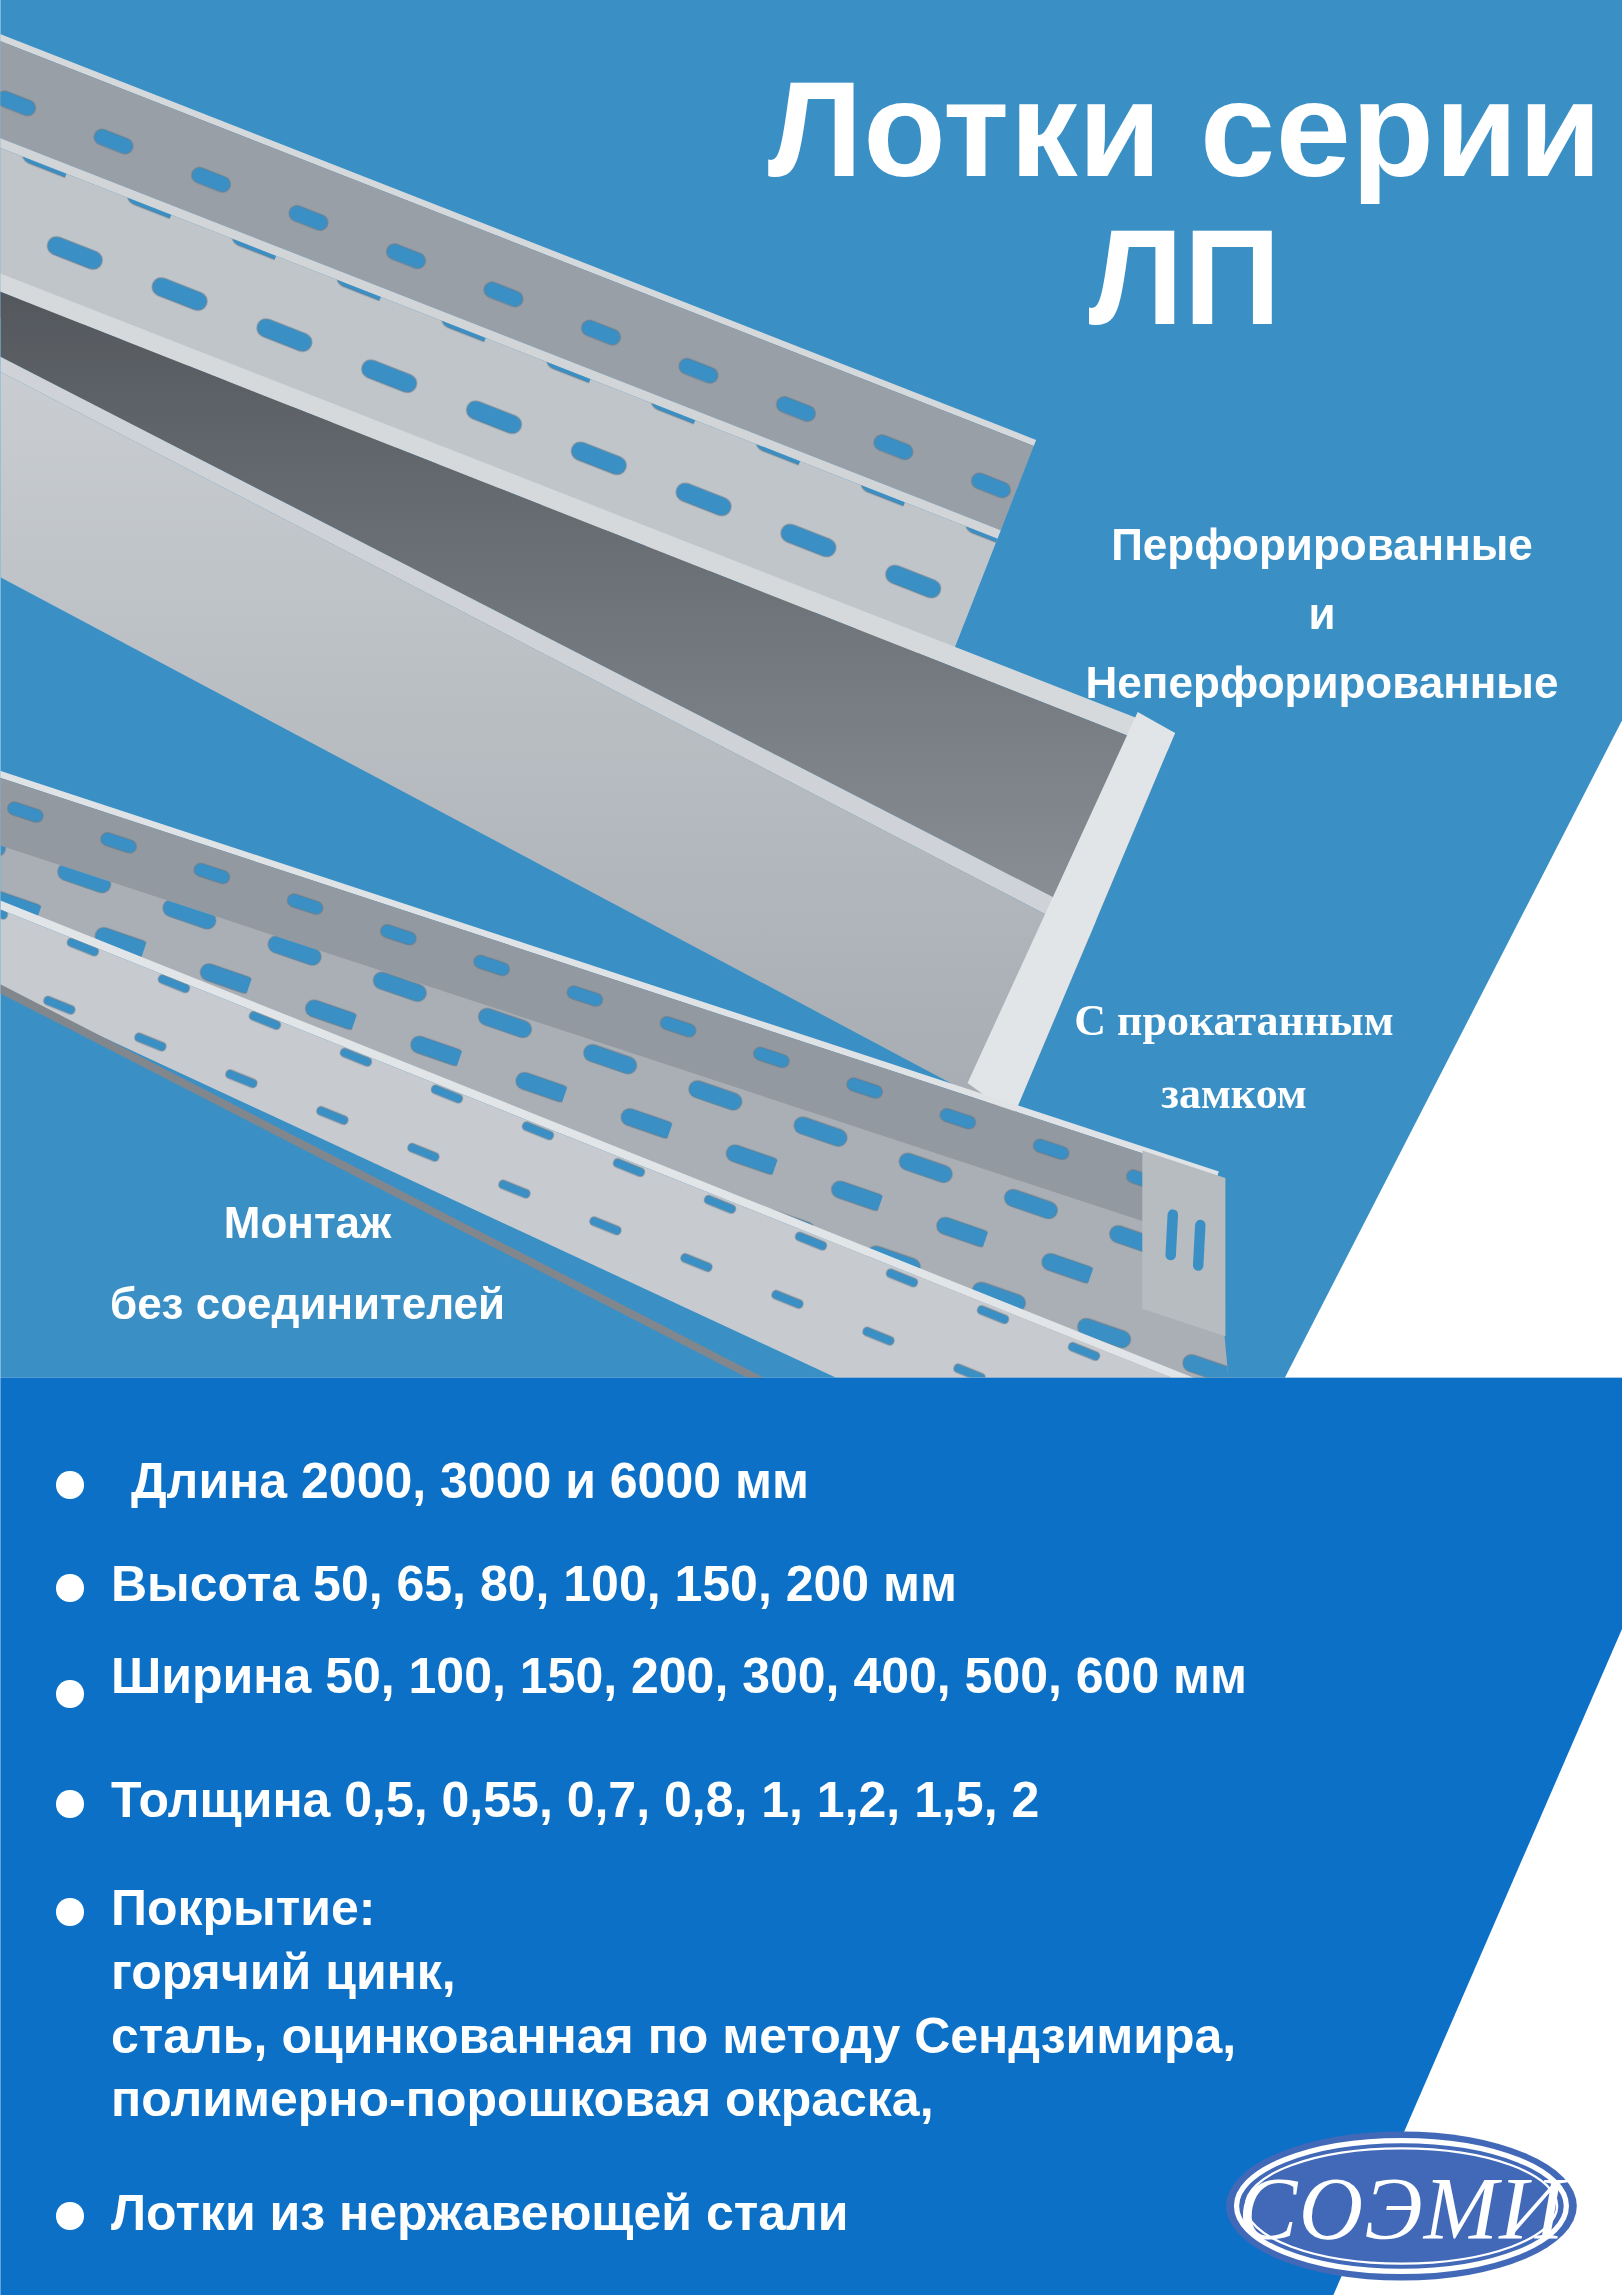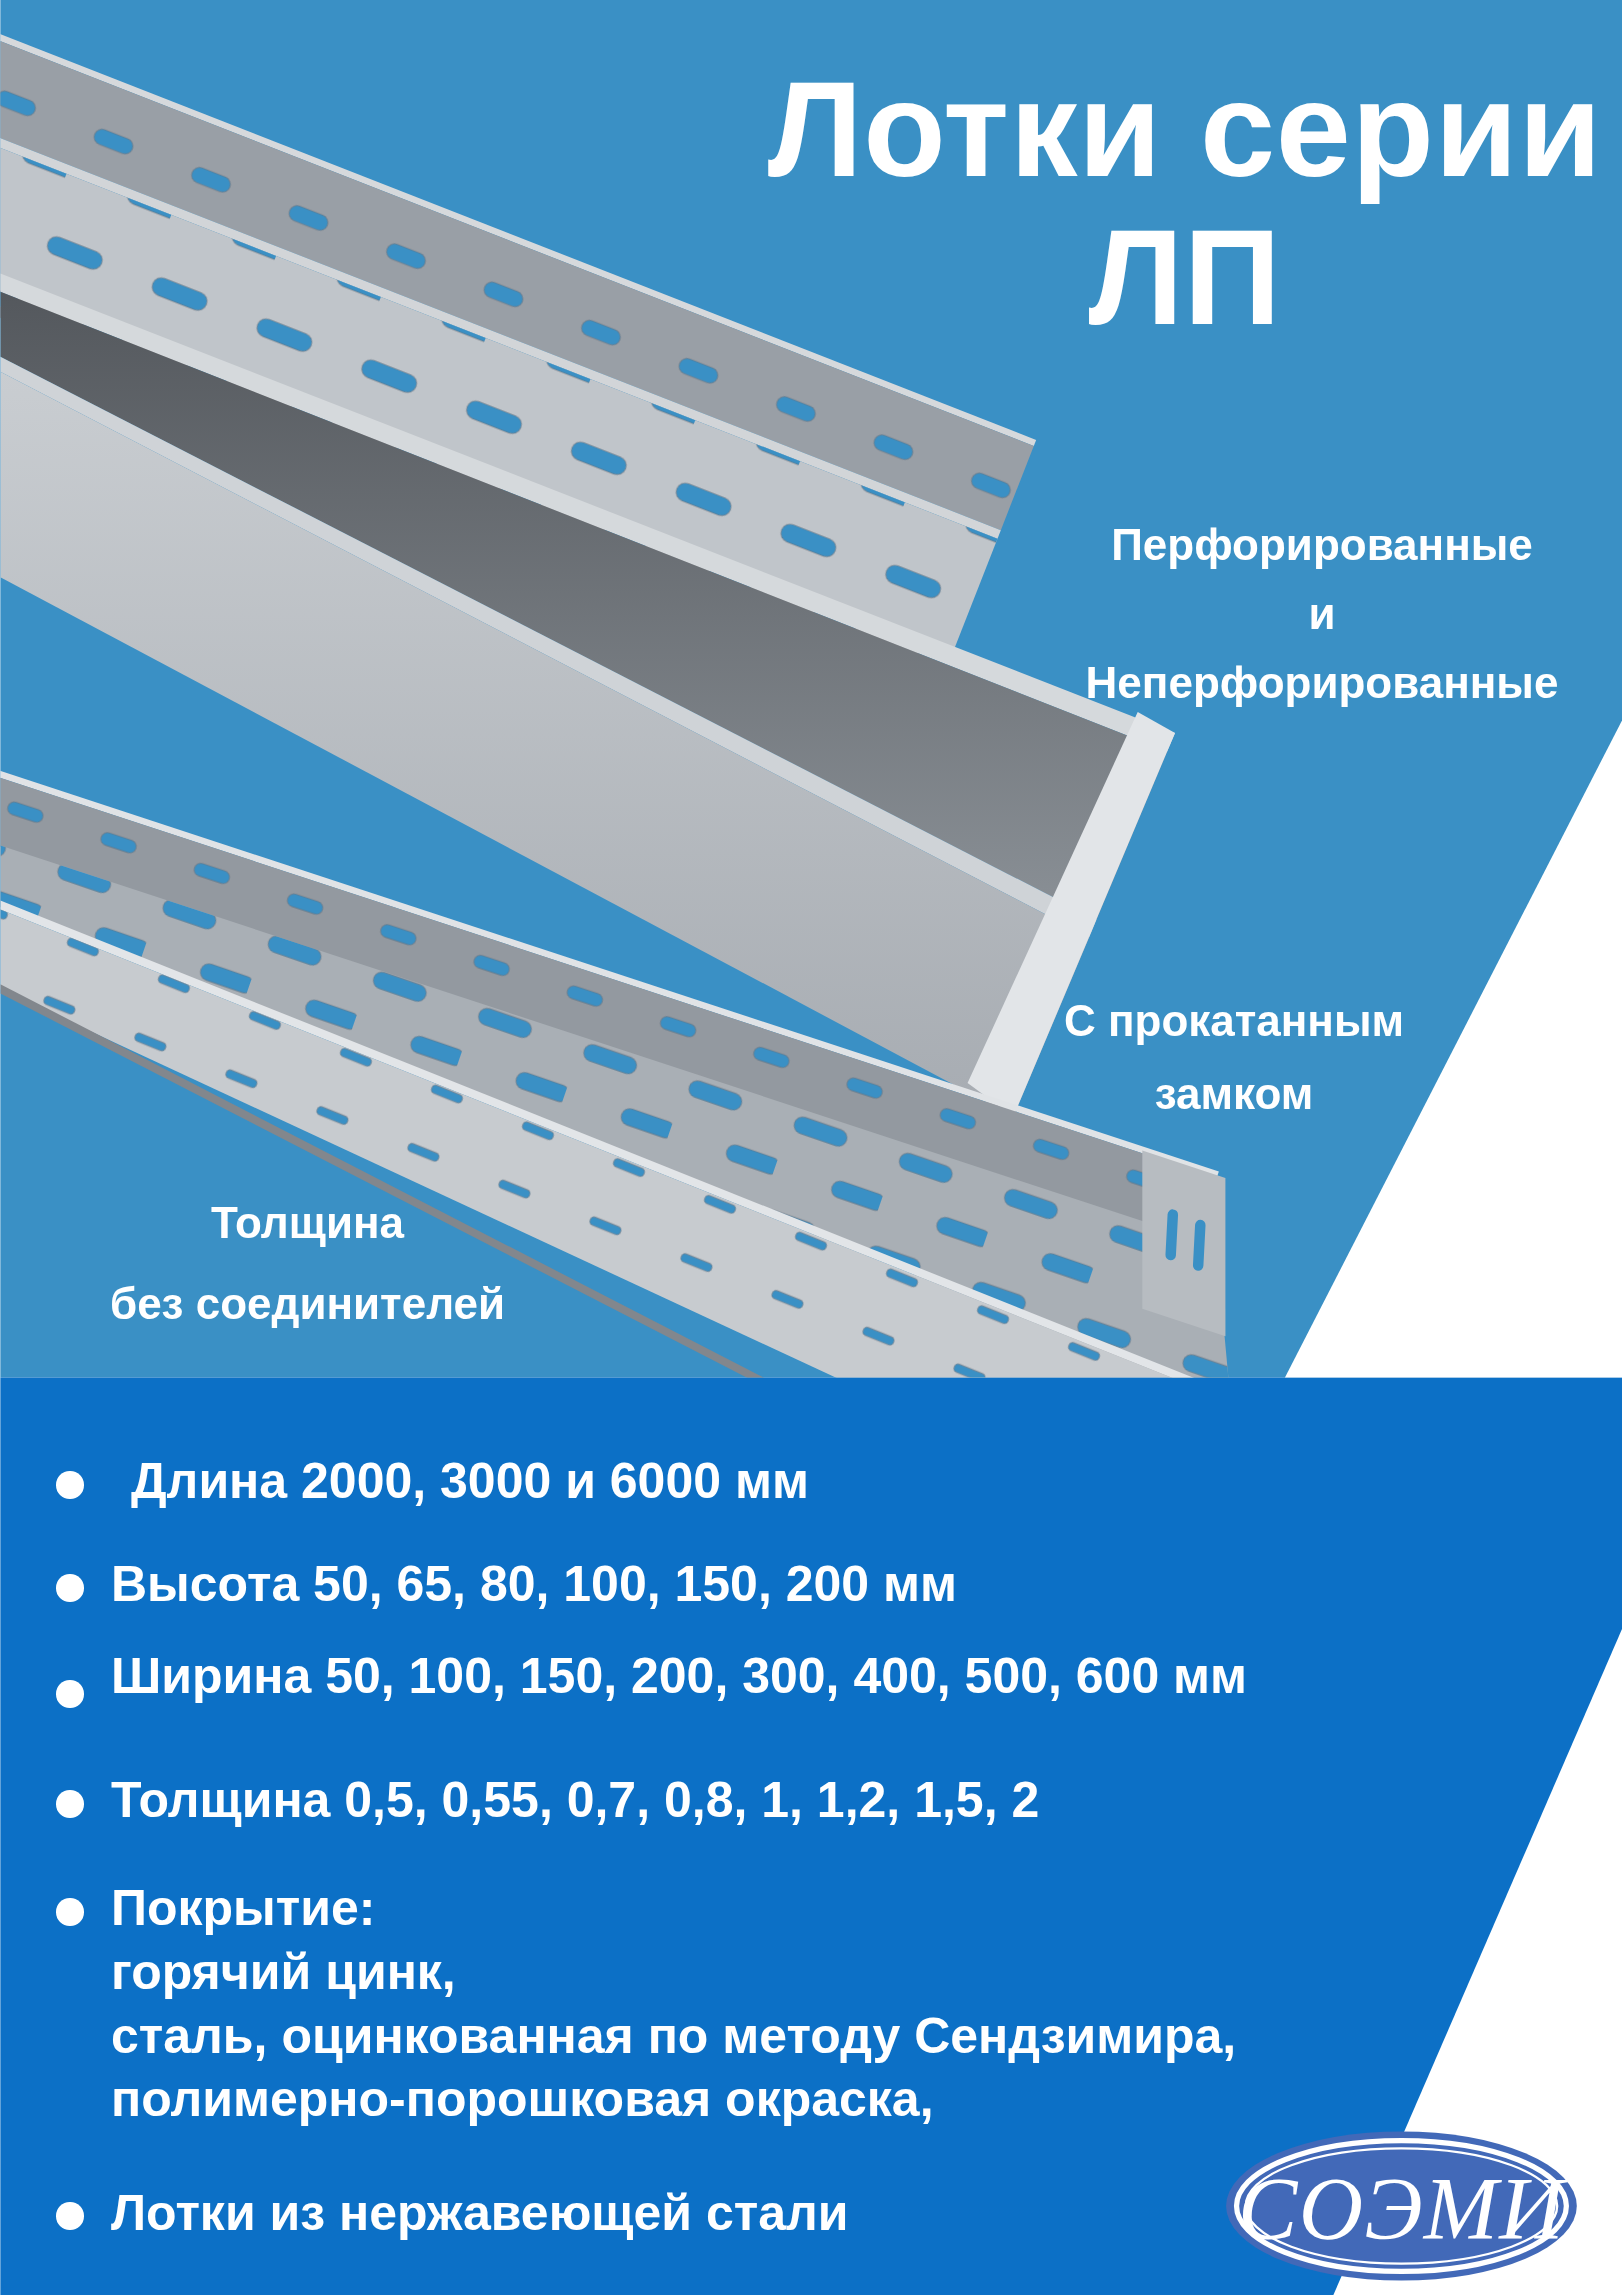--- a/index.html
+++ b/index.html
@@ -8,21 +8,21 @@
     font-family:"Liberation Sans", sans-serif;color:#ffffff;background:#ffffff;
   }
   .stage svg.bg{position:absolute;left:0;top:0;z-index:0;}
   .txt{position:absolute;z-index:2;font-weight:bold;color:#ffffff;}
   .title{
     left:740px;top:56px;width:890px;text-align:center;
     font-size:135px;line-height:148px;letter-spacing:0.7px;
   }
   .lbl{font-size:44px;text-align:center;}
   .lbl-perf{left:1021px;top:510px;width:602px;line-height:69px;}
-  .lbl-lock{left:936px;top:984px;width:596px;line-height:73px;}
+  .lbl-lock{left:936px;top:984px;width:596px;line-height:73px;font-family:Liberation Serif, serif;}
   .lbl-mount{left:26px;top:1182px;width:563px;line-height:81px;}
   .brow{font-size:50px;line-height:55px;white-space:nowrap;}
   .bdot{position:absolute;left:56px;width:27.5px;height:27.5px;border-radius:50%;background:#ffffff;z-index:2;}
 </style>
 </head>
 <body>
 
 <div class="stage">
 
   <svg class="bg" width="1623" height="2295" viewBox="0 0 2479 3507">
@@ -117,21 +117,21 @@
   <div class="txt lbl lbl-perf">
     <div>Перфорированные</div>
     <div>и</div>
     <div>Неперфорированные</div>
   </div>
   <div class="txt lbl lbl-lock">
     <div>С прокатанным</div>
     <div>замком</div>
   </div>
   <div class="txt lbl lbl-mount">
-    <div>Толщина</div>
+    <div>Монтаж</div>
     <div>без соединителей</div>
   </div>
 
   <div class="bdot" style="top:1471px;"></div>
   <div class="txt brow" style="top:1454px;left:131px;">Длина 2000, 3000 и 6000 мм</div>
 
   <div class="bdot" style="top:1574px;"></div>
   <div class="txt brow" style="top:1557px;left:111px;">Высота 50, 65, 80, 100, 150, 200 мм</div>
 
   <div class="bdot" style="top:1680px;"></div>

